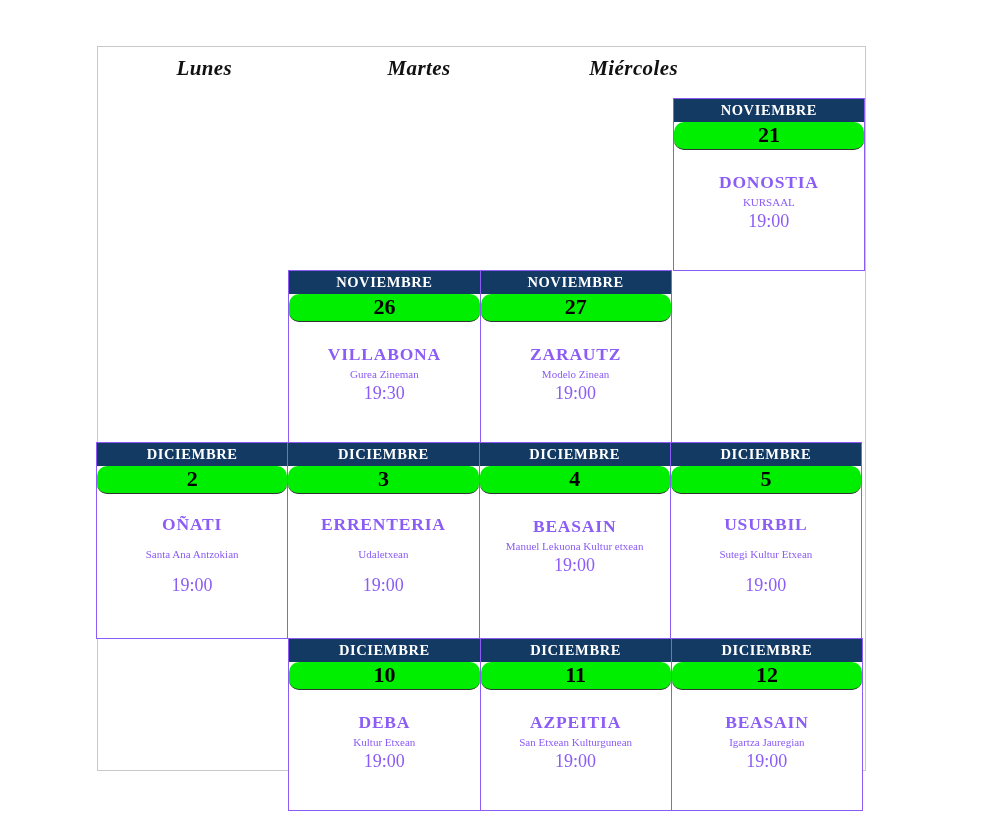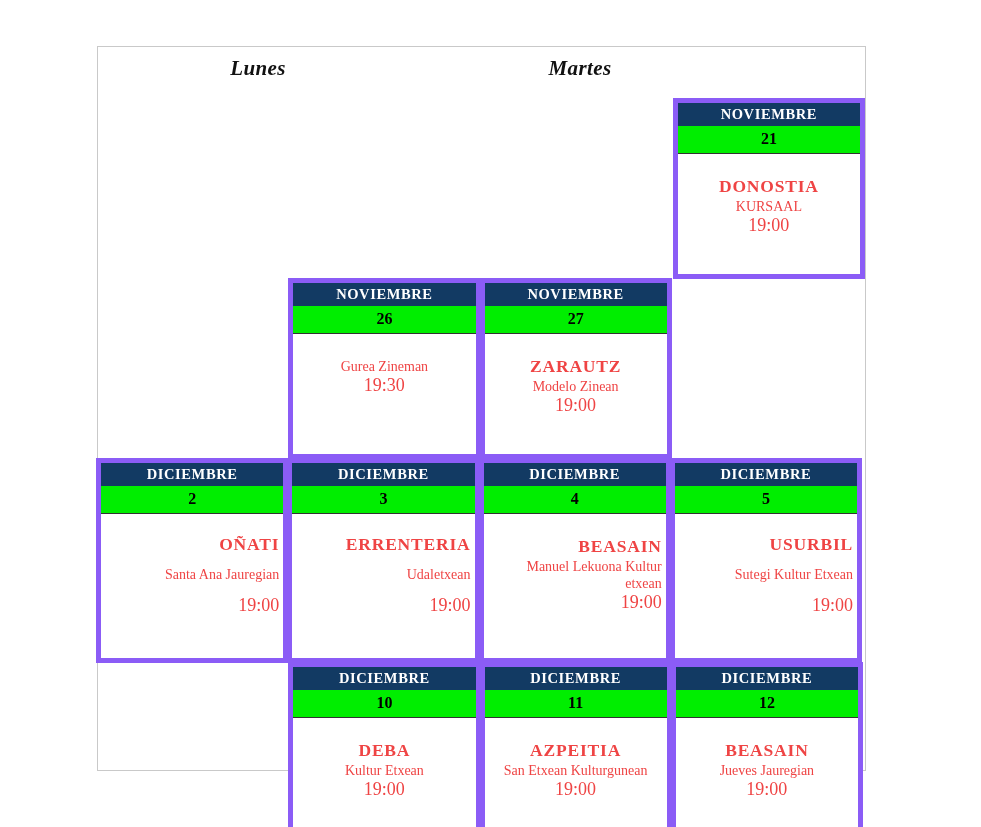--- a/index.html
+++ b/index.html
@@ -58,21 +58,21 @@
     display: flex;
     width: 769px;
   }
   .cell {
     flex: 0 0 192.25px;
     width: 192.25px;
     box-sizing: border-box;
     background: #ffffff;
   }
   .cell.filled {
-    border: 5px solid #8b5cf6;
+    border: 1px solid #8b5cf6;
     margin-left: -1px;
     margin-top: -1px;
   }
   .row.r1 .cell.filled { margin-top: 0; }
   .cell.empty {
     border: none;
     background: transparent;
   }
 
   .month {
@@ -84,67 +84,69 @@
     letter-spacing: 0.6px;
     padding: 4px 0 4px 0;
     line-height: 15px;
     font-family: "Liberation Serif", "DejaVu Serif", serif;
   }
   .day {
     background: #00EE00;
     color: #000000;
     text-align: center;
     font-weight: bold;
-    font-size: 16px;
+    font-size: 22px;
     padding: 5px 0 6px 0;
     line-height: 16px;
     border-bottom: 1px solid #333333;
     font-family: "Liberation Serif", "DejaVu Serif", serif;
+    border-radius: 10px;
   }
   .body {
     text-align: center;
     padding: 22px 4px 12px 4px;
-    color: #ef4444;
+    color: #8b5cf6;
   }
   .city {
     font-weight: bold;
     font-size: 17.5px;
     letter-spacing: 0.8px;
     line-height: 20px;
     white-space: nowrap;
   }
   .venue {
-    font-size: 14px;
+    font-size: 11px;
     line-height: 17px;
     margin-top: 2px;
   }
   .time {
     font-size: 18px;
     line-height: 17px;
     margin-top: 2px;
   }
   
   .body.airy { padding-top: 20px; }
   .body.airy .venue { margin-top: 12px; }
   .body.airy .time { margin-top: 14px; }
 
   
   .row.r1 .body { min-height: 86px; }
   .row.r2 .body { min-height: 86px; }
-  .row.r3 .body { min-height: 110px; text-align: right; }
+  .row.r3 .body { min-height: 110px; }
   .row.r4 .body { min-height: 86px; }
 </style>
 </head>
 <body>
 
 <div id="frame"></div>
 
 <div id="weekdays">
   <div class="weekday">Lunes</div>
   <div class="weekday">Martes</div>
+  <div class="weekday">Miércoles</div>
 </div>
 
 <div id="grid">
 
   <div class="row r1">
     <div class="cell empty"></div>
     <div class="cell empty"></div>
     <div class="cell empty"></div>
     <div class="cell filled">
       <div class="month">NOVIEMBRE</div>
@@ -156,20 +158,21 @@
       </div>
     </div>
   </div>
 
   <div class="row r2">
     <div class="cell empty"></div>
     <div class="cell filled">
       <div class="month">NOVIEMBRE</div>
       <div class="day">26</div>
       <div class="body">
+        <div class="city">VILLABONA</div>
         <div class="venue">Gurea Zineman</div>
         <div class="time">19:30</div>
       </div>
     </div>
     <div class="cell filled">
       <div class="month">NOVIEMBRE</div>
       <div class="day">27</div>
       <div class="body">
         <div class="city">ZARAUTZ</div>
         <div class="venue">Modelo Zinean</div>
@@ -178,21 +181,21 @@
     </div>
     <div class="cell empty"></div>
   </div>
 
   <div class="row r3">
     <div class="cell filled">
       <div class="month">DICIEMBRE</div>
       <div class="day">2</div>
       <div class="body airy">
         <div class="city">OÑATI</div>
-        <div class="venue">Santa Ana Jauregian</div>
+        <div class="venue">Santa Ana Antzokian</div>
         <div class="time">19:00</div>
       </div>
     </div>
     <div class="cell filled">
       <div class="month">DICIEMBRE</div>
       <div class="day">3</div>
       <div class="body airy">
         <div class="city">ERRENTERIA</div>
         <div class="venue">Udaletxean</div>
         <div class="time">19:00</div>
@@ -236,19 +239,19 @@
         <div class="city">AZPEITIA</div>
         <div class="venue">San Etxean Kulturgunean</div>
         <div class="time">19:00</div>
       </div>
     </div>
     <div class="cell filled">
       <div class="month">DICIEMBRE</div>
       <div class="day">12</div>
       <div class="body">
         <div class="city">BEASAIN</div>
-        <div class="venue">Jueves Jauregian</div>
+        <div class="venue">Igartza Jauregian</div>
         <div class="time">19:00</div>
       </div>
     </div>
   </div>
 
 </div>
 
 </body></html>

